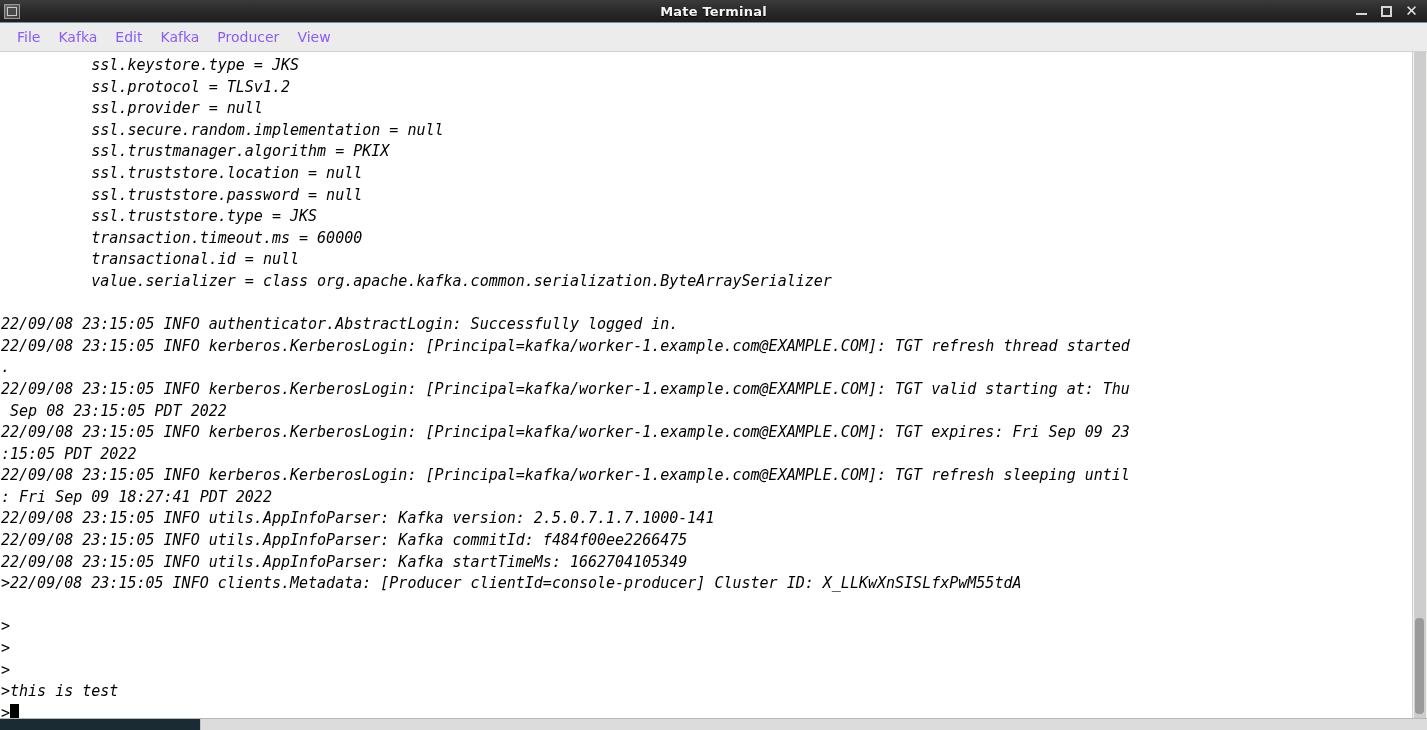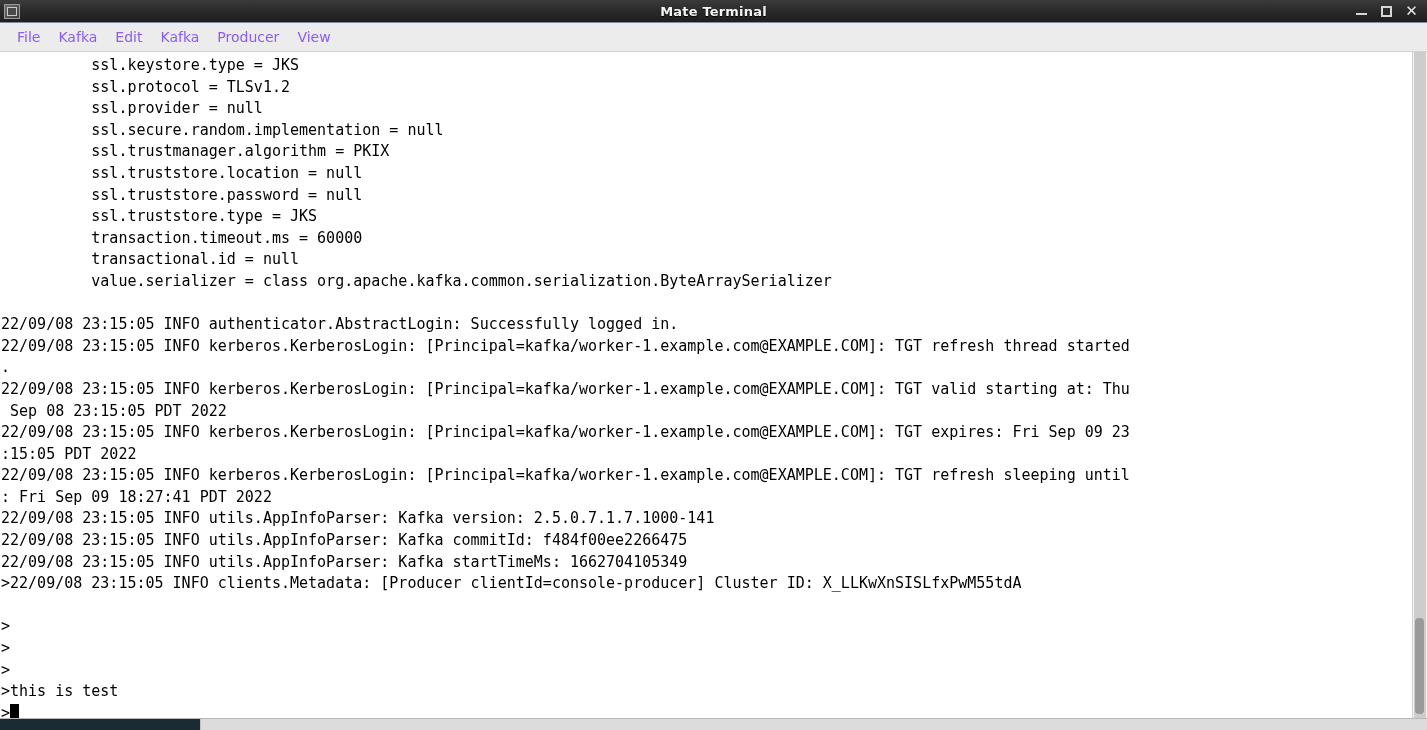--- a/index.html
+++ b/index.html
@@ -117,20 +117,21 @@
     white-space: nowrap;
   }
 
   
   .term-wrap {
     flex: 1 1 auto;
     display: flex;
     position: relative;
     background: #ffffff;
     overflow: hidden;
+    font-style: italic;
   }
   .term {
     flex: 1 1 auto;
     background: #ffffff;
     color: #000000;
     font-family: "DejaVu Sans Mono", monospace;
     font-size: 15px;
     line-height: 21.6px;
     padding: 3px 0 0 1px;
     box-sizing: border-box;

